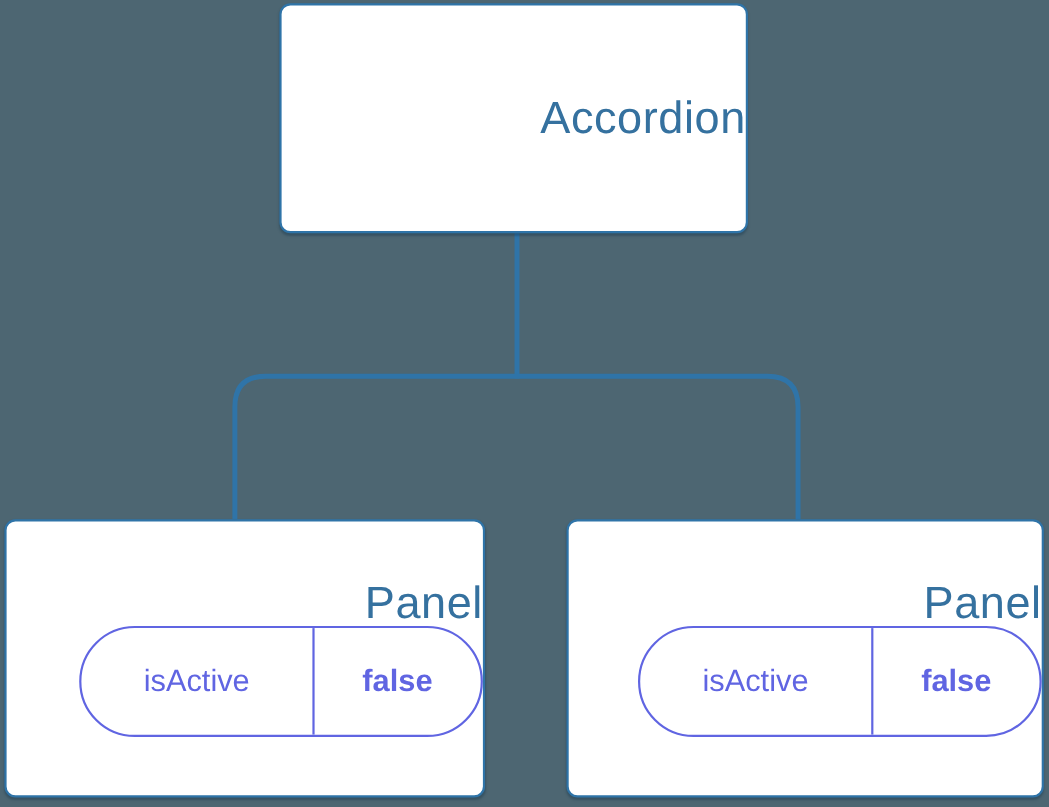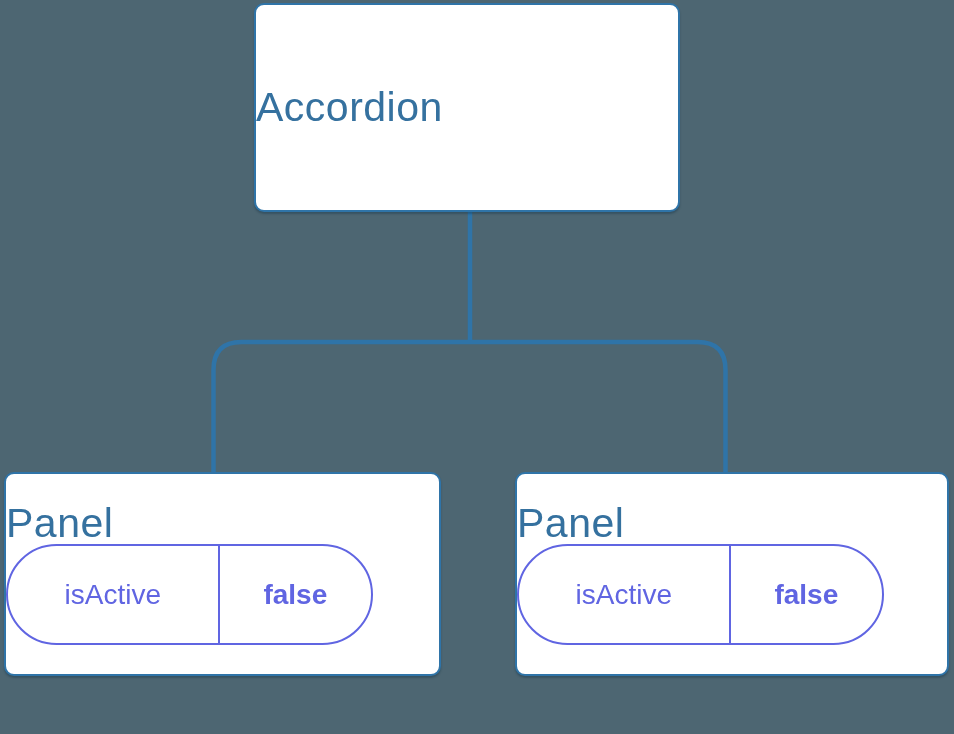--- a/index.html
+++ b/index.html
@@ -29,40 +29,40 @@
   }
   .node {
     position: absolute;
     background: var(--node-bg, #ffffff);
     border: 2px solid var(--node-border, #2f74a8);
     border-radius: 10px;
     box-sizing: border-box;
     box-shadow: 0 2px 2px rgba(15, 45, 70, 0.35);
     display: flex;
     flex-direction: column;
-    align-items: flex-start;
+    align-items: flex-end;
     justify-content: center;
   }
   .node-title {
     color: var(--node-text, #35719f);
     font-size: 41px;
     font-weight: 500;
     letter-spacing: 0.5px;
     line-height: 1;
     white-space: nowrap;
   }
   .node-root {
     left: 254px;
     top: 3px;
     width: 426px;
     height: 209px;
   }
   .node-panel {
     top: 472px;
-    height: 204px;
+    height: 253px;
   }
   .node-panel-left {
     left: 4px;
     width: 437px;
   }
   .node-panel-right {
     left: 515px;
     width: 434px;
   }
   .state-pill {

